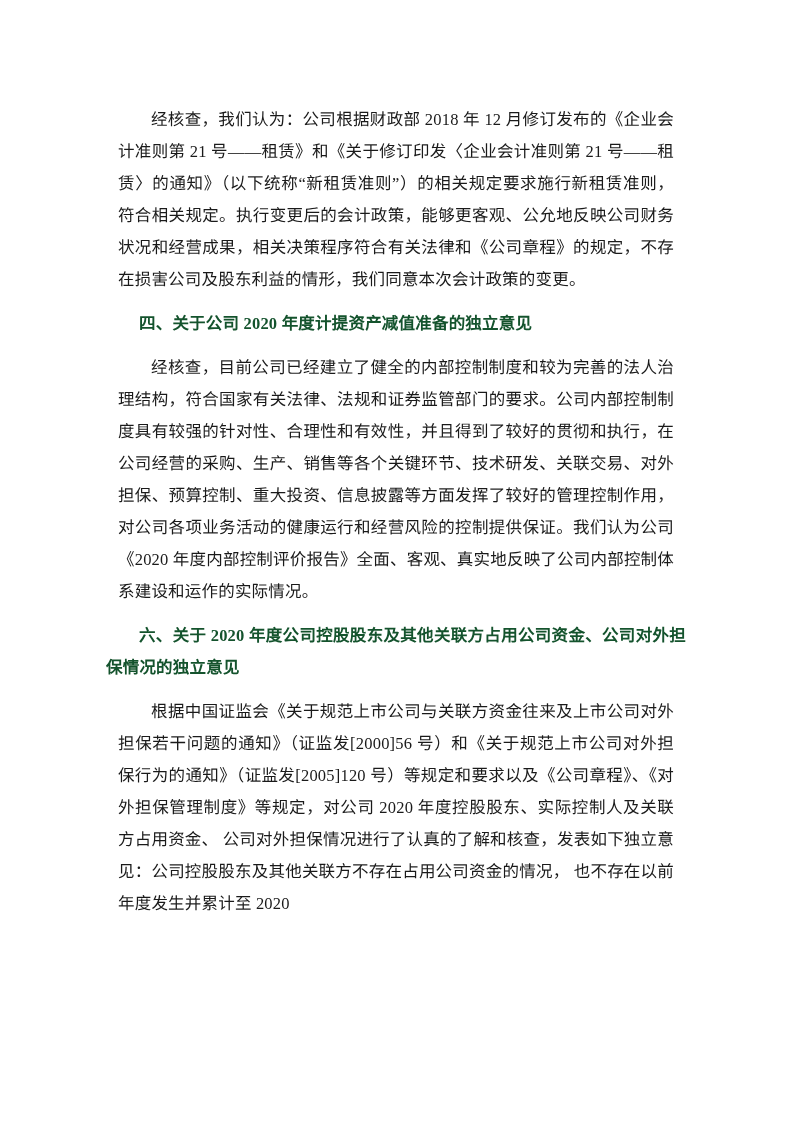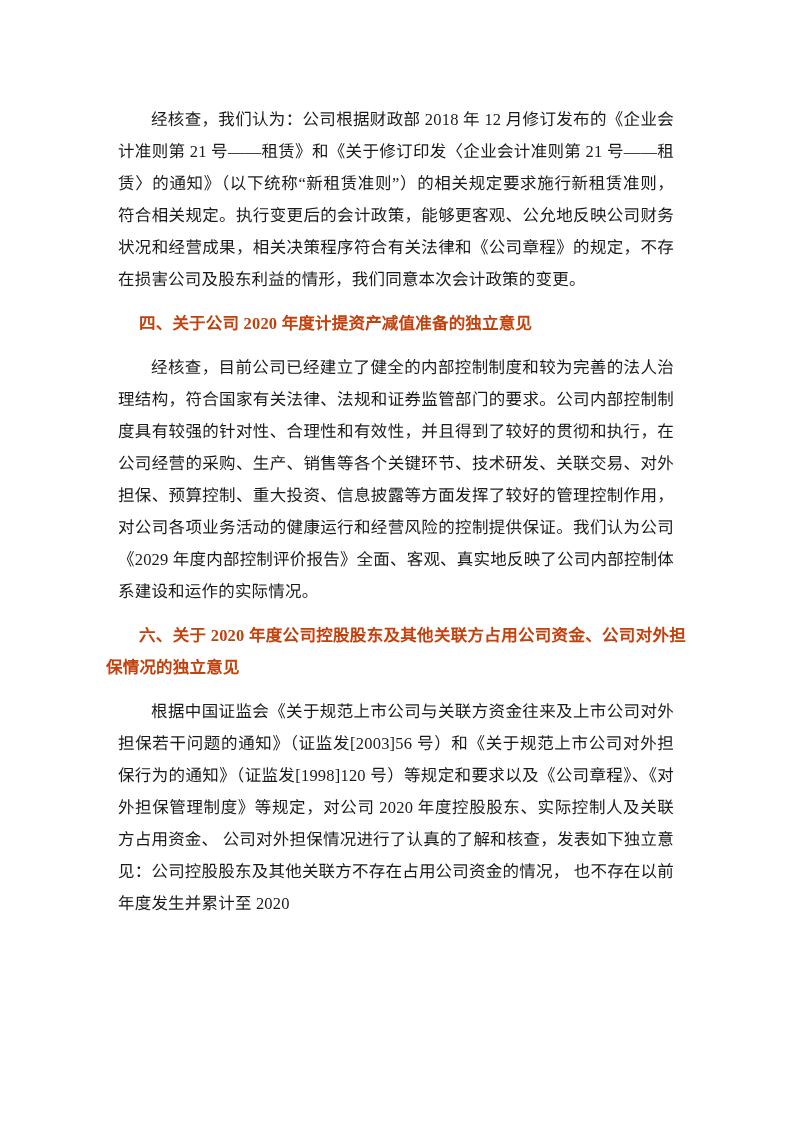--- a/index.html
+++ b/index.html
@@ -29,27 +29,27 @@
   }
   .para {
     margin: 12px;
     text-indent: 2em;
   }
   .heading {
     margin: 0;
     text-indent: 2em;
     font-size: 16.5px;
     font-weight: 700;
-    color: #c2410c;
+    color: #14532d;
   }
 </style>
 </head>
 <body>
 
 <div class="page">
   <div class="content">
     <p class="para">经核查，我们认为：公司根据财政部 2018 年 12 月修订发布的《企业会计准则第 21 号——租赁》和《关于修订印发〈企业会计准则第 21 号——租赁〉的通知》（以下统称“新租赁准则”）的相关规定要求施行新租赁准则，符合相关规定。执行变更后的会计政策，能够更客观、公允地反映公司财务状况和经营成果，相关决策程序符合有关法律和《公司章程》的规定，不存在损害公司及股东利益的情形，我们同意本次会计政策的变更。</p>
     <h2 class="heading">四、关于公司 2020 年度计提资产减值准备的独立意见</h2>
-    <p class="para">经核查，目前公司已经建立了健全的内部控制制度和较为完善的法人治理结构，符合国家有关法律、法规和证券监管部门的要求。公司内部控制制度具有较强的针对性、合理性和有效性，并且得到了较好的贯彻和执行，在公司经营的采购、生产、销售等各个关键环节、技术研发、关联交易、对外担保、预算控制、重大投资、信息披露等方面发挥了较好的管理控制作用，对公司各项业务活动的健康运行和经营风险的控制提供保证。我们认为公司《2029 年度内部控制评价报告》全面、客观、真实地反映了公司内部控制体系建设和运作的实际情况。</p>
+    <p class="para">经核查，目前公司已经建立了健全的内部控制制度和较为完善的法人治理结构，符合国家有关法律、法规和证券监管部门的要求。公司内部控制制度具有较强的针对性、合理性和有效性，并且得到了较好的贯彻和执行，在公司经营的采购、生产、销售等各个关键环节、技术研发、关联交易、对外担保、预算控制、重大投资、信息披露等方面发挥了较好的管理控制作用，对公司各项业务活动的健康运行和经营风险的控制提供保证。我们认为公司《2020 年度内部控制评价报告》全面、客观、真实地反映了公司内部控制体系建设和运作的实际情况。</p>
     <h2 class="heading">六、关于 2020 年度公司控股股东及其他关联方占用公司资金、公司对外担保情况的独立意见</h2>
-    <p class="para">根据中国证监会《关于规范上市公司与关联方资金往来及上市公司对外担保若干问题的通知》（证监发[2003]56 号）和《关于规范上市公司对外担保行为的通知》（证监发[1998]120 号）等规定和要求以及《公司章程》、《对外担保管理制度》等规定，对公司 2020 年度控股股东、实际控制人及关联方占用资金、 公司对外担保情况进行了认真的了解和核查，发表如下独立意见：公司控股股东及其他关联方不存在占用公司资金的情况， 也不存在以前年度发生并累计至 2020</p>
+    <p class="para">根据中国证监会《关于规范上市公司与关联方资金往来及上市公司对外担保若干问题的通知》（证监发[2000]56 号）和《关于规范上市公司对外担保行为的通知》（证监发[2005]120 号）等规定和要求以及《公司章程》、《对外担保管理制度》等规定，对公司 2020 年度控股股东、实际控制人及关联方占用资金、 公司对外担保情况进行了认真的了解和核查，发表如下独立意见：公司控股股东及其他关联方不存在占用公司资金的情况， 也不存在以前年度发生并累计至 2020</p>
   </div>
 </div>
 
 </body></html>

